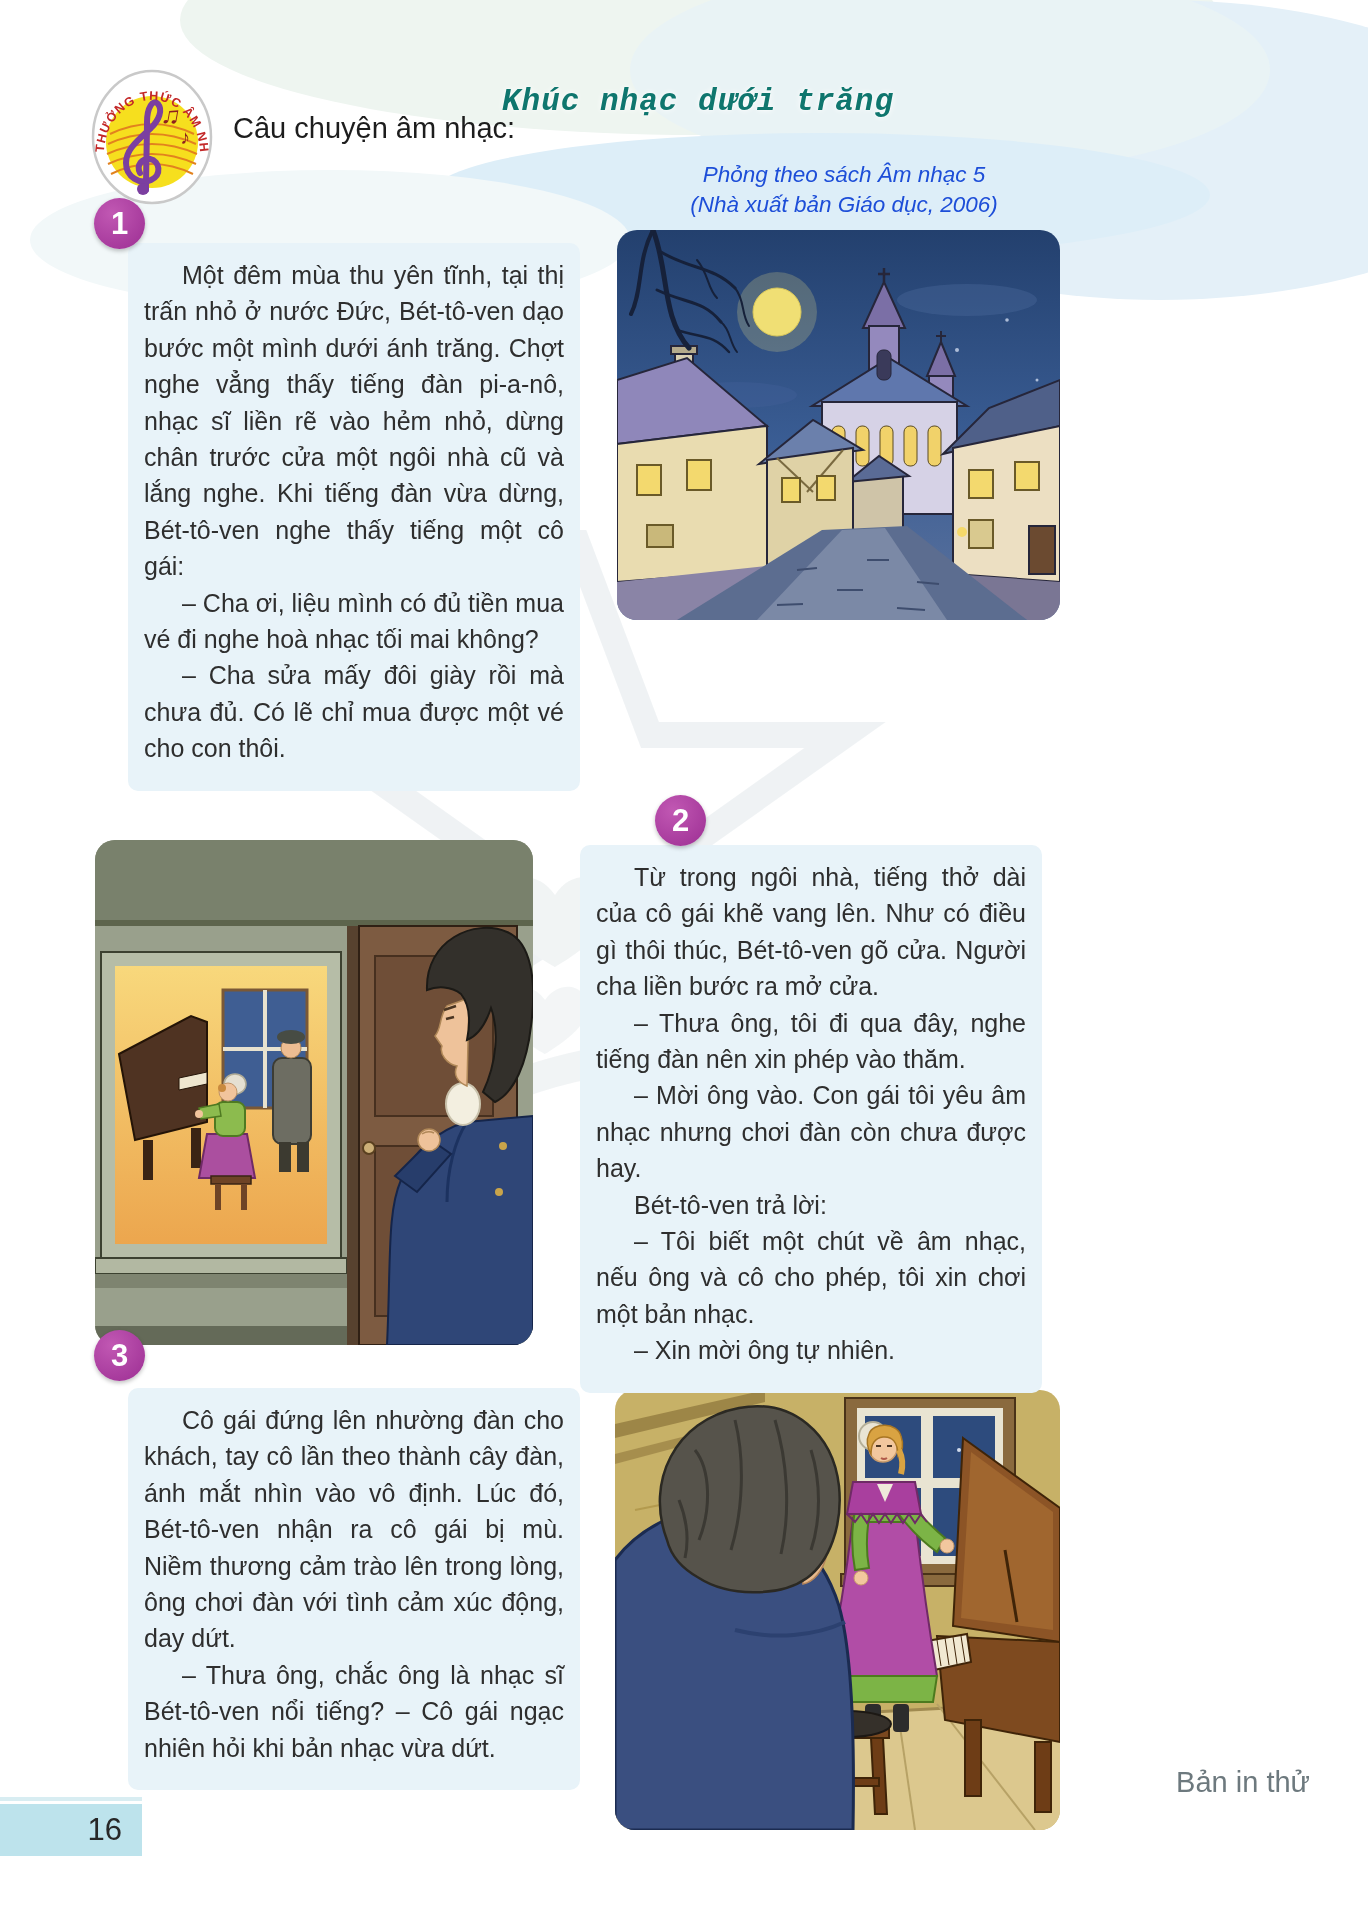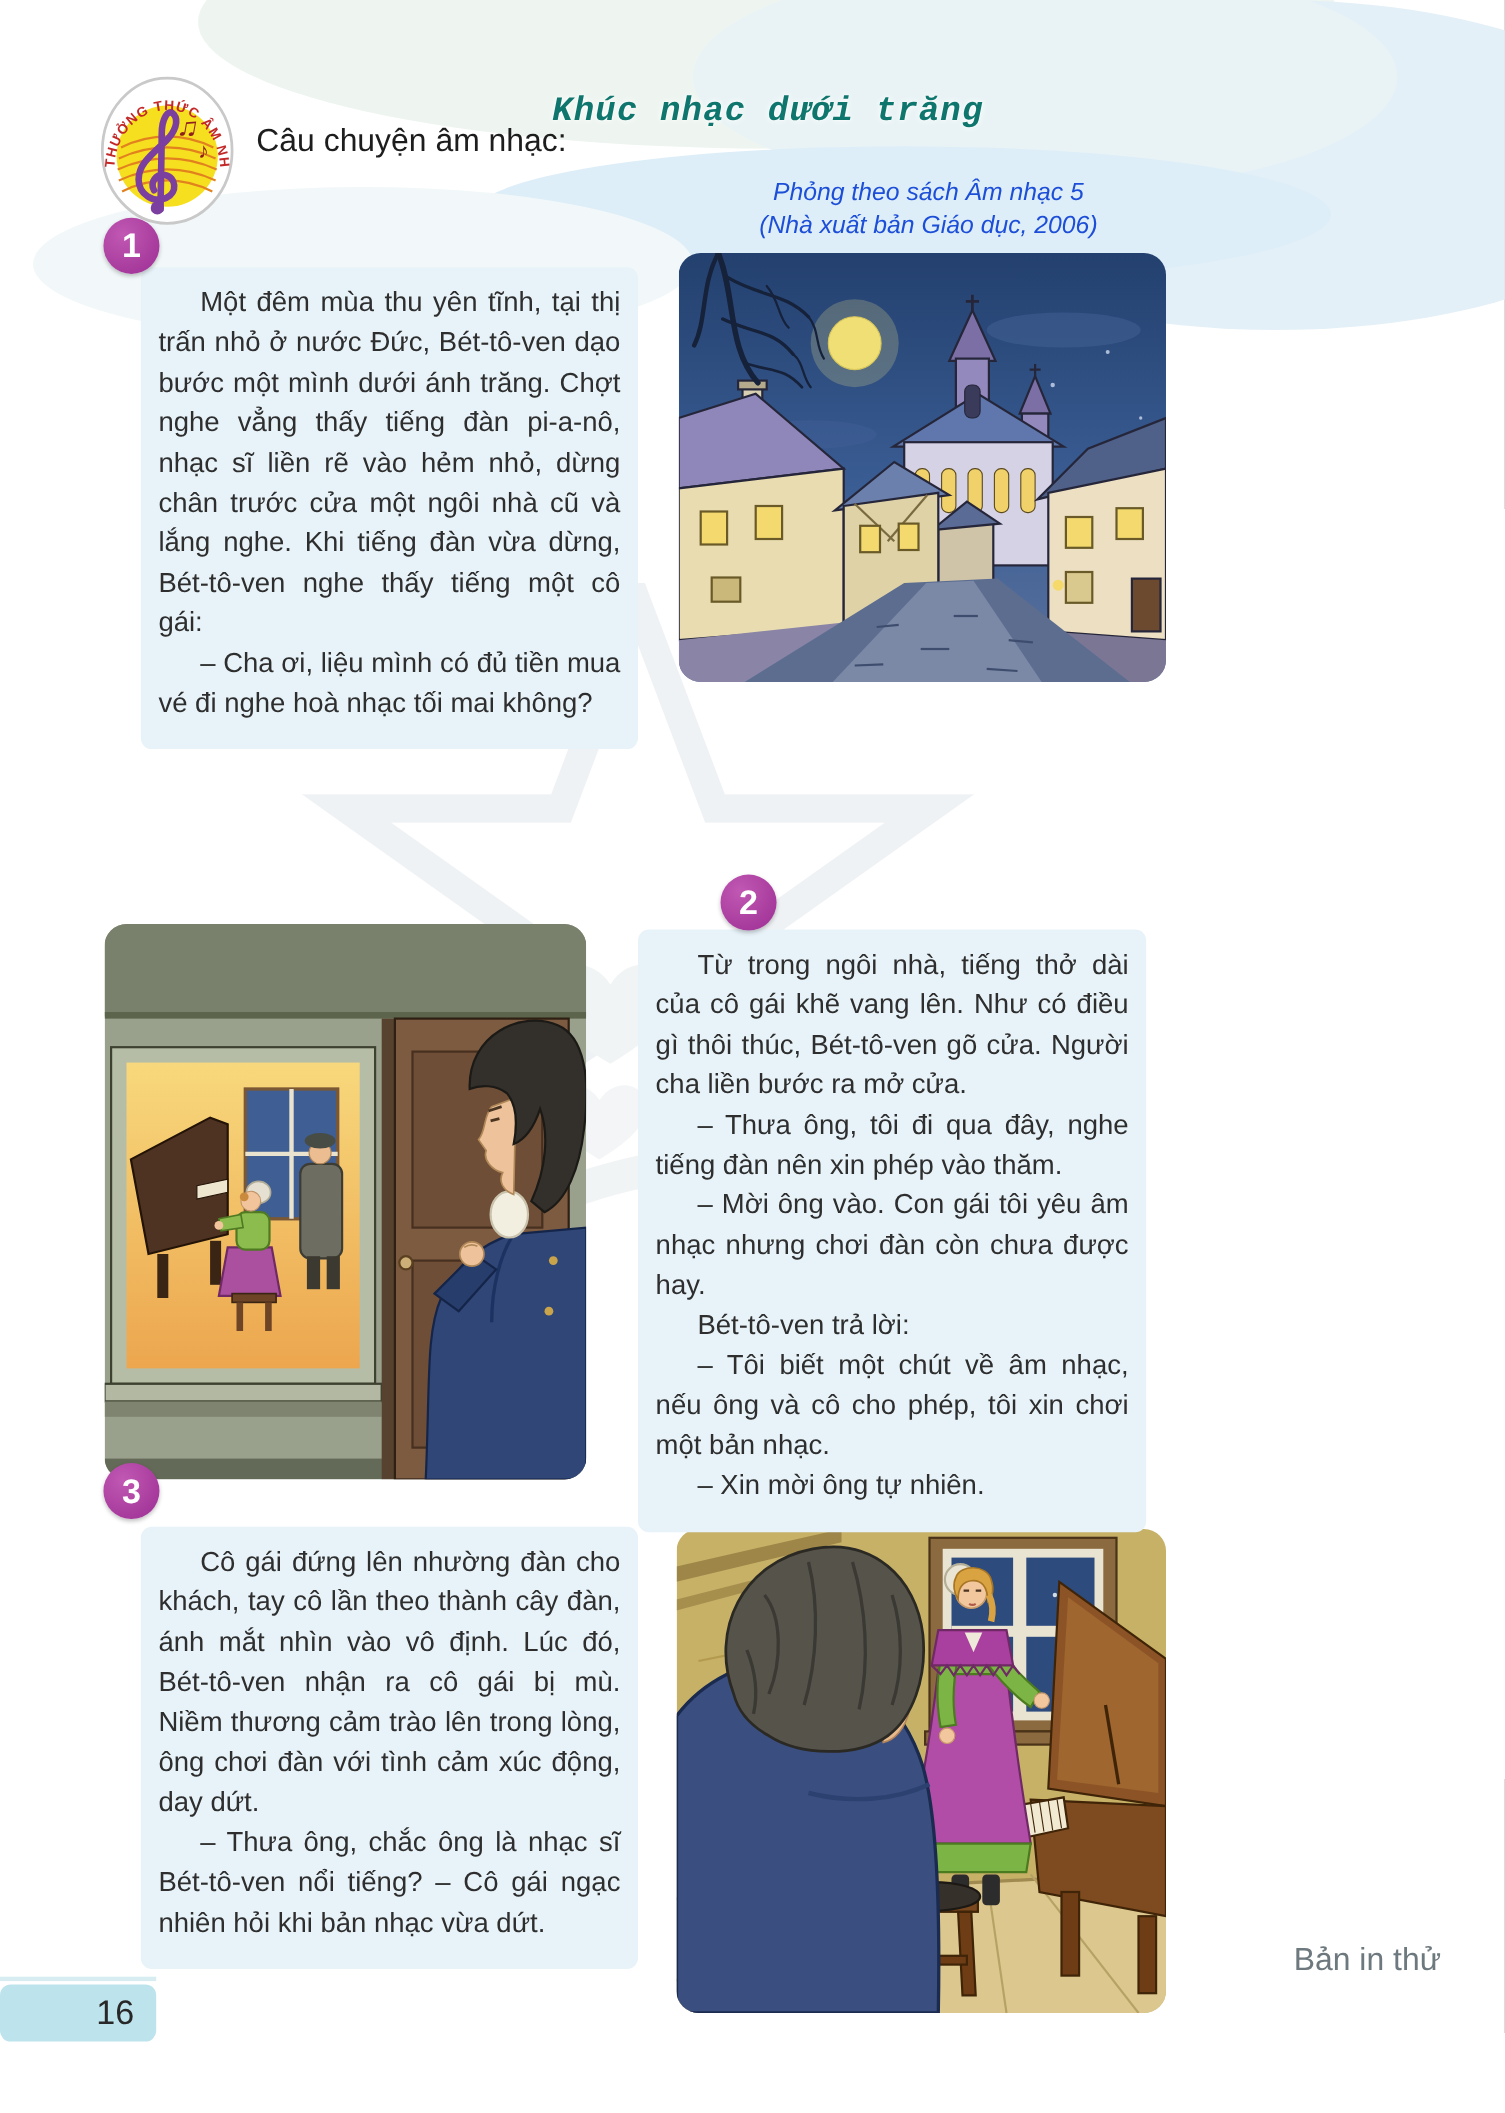--- a/index.html
+++ b/index.html
@@ -24,21 +24,21 @@
   .story-panel{position:absolute;background:#e8f3f9;border-radius:10px;
                padding:14px 16px 24px;z-index:3;}
   .story-panel p{margin:0;font-size:25px;line-height:36.4px;color:#2e2e2e;
                  text-align:justify;text-indent:38px;}
   .figure{position:absolute;border-radius:20px;overflow:hidden;z-index:2;}
 
   
   .band-strip{position:absolute;left:0;top:1797px;width:142px;height:4px;background:#d8edf2;}
   .page-band{position:absolute;left:0;top:1804px;width:142px;height:52px;background:#bde3ec;
              font-size:31px;color:#282828;text-align:right;line-height:52px;
-             padding-right:20px;box-sizing:border-box;border-radius:10px;}
+             padding-right:20px;box-sizing:border-box;}
   .print-note{position:absolute;right:58px;top:1766px;font-size:29px;color:#6d797e;}
 
   .deco{pointer-events:none;z-index:0;}
   .logo{position:absolute;left:90px;top:68px;width:124px;height:138px;z-index:4;}
 </style>
 </head>
 <body>
 
 <div class="page">
 
@@ -85,20 +85,21 @@
   <div class="title">Khúc nhạc dưới trăng</div>
   <div class="source">
     <div>Phỏng theo sách Âm nhạc 5</div>
     <div>(Nhà xuất bản Giáo dục, 2006)</div>
   </div>
 
   <div class="badge" style="left:94px;top:198px">1</div>
   <div class="story-panel" style="left:128px;top:243px;width:420px">
     <p>Một đêm mùa thu yên tĩnh, tại thị trấn nhỏ ở nước Đức, Bét-tô-ven dạo bước một mình dưới ánh trăng. Chợt nghe vẳng thấy tiếng đàn pi-a-nô, nhạc sĩ liền rẽ vào hẻm nhỏ, dừng chân trước cửa một ngôi nhà cũ và lắng nghe. Khi tiếng đàn vừa dừng, Bét-tô-ven nghe thấy tiếng một cô gái:</p>
     <p>– Cha ơi, liệu mình có đủ tiền mua vé đi nghe hoà nhạc tối mai không?</p>
+    <p>– Cha sửa mấy đôi giày rồi mà chưa đủ. Có lẽ chỉ mua được một vé cho con thôi.</p>
   </div>
 
   <div class="figure" style="left:617px;top:230px;width:443px;height:390px">
     <svg width="443" height="390" viewBox="0 0 443 390">
       <defs>
         <linearGradient id="sky1" x1="0" y1="0" x2="0" y2="1">
           <stop offset="0" stop-color="#23406e"></stop>
             <stop offset="0.55" stop-color="#3a5d94"></stop>
           <stop offset="1" stop-color="#5d739d"></stop>
         </linearGradient>

